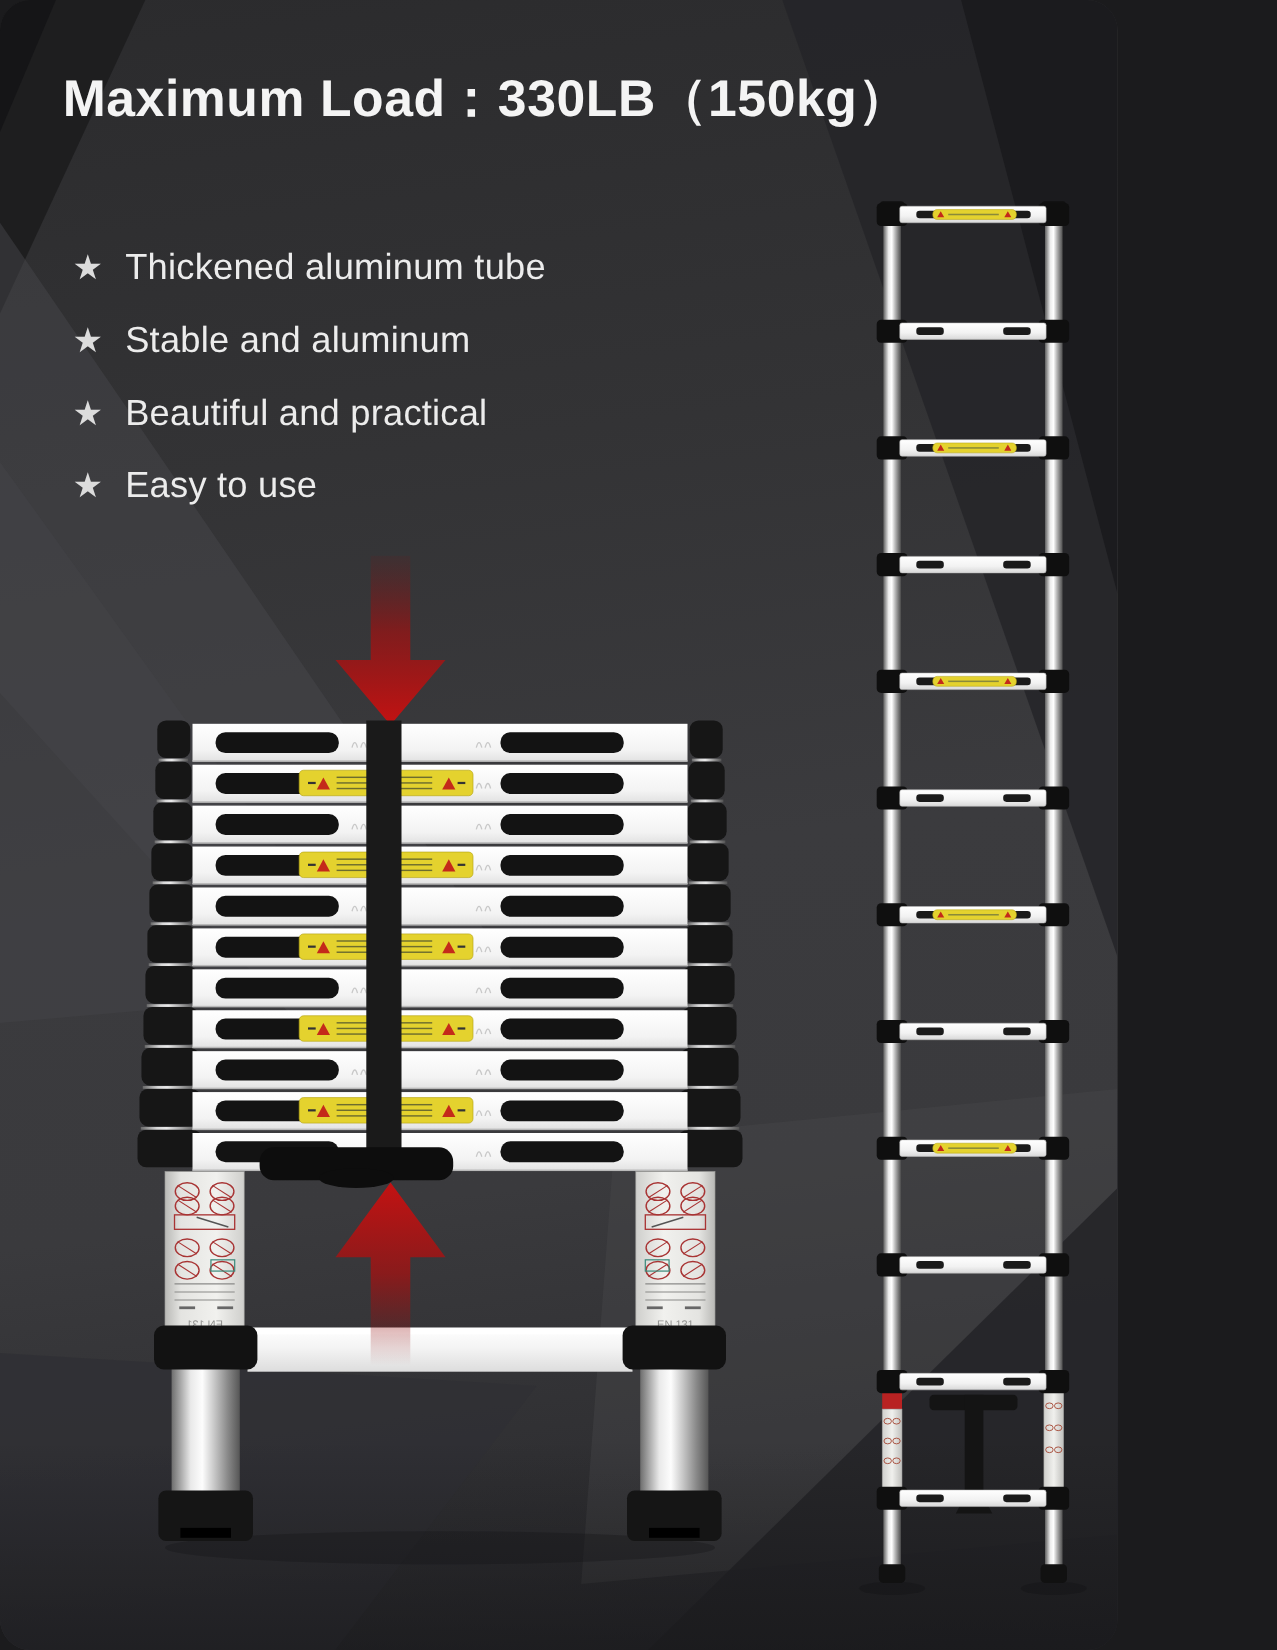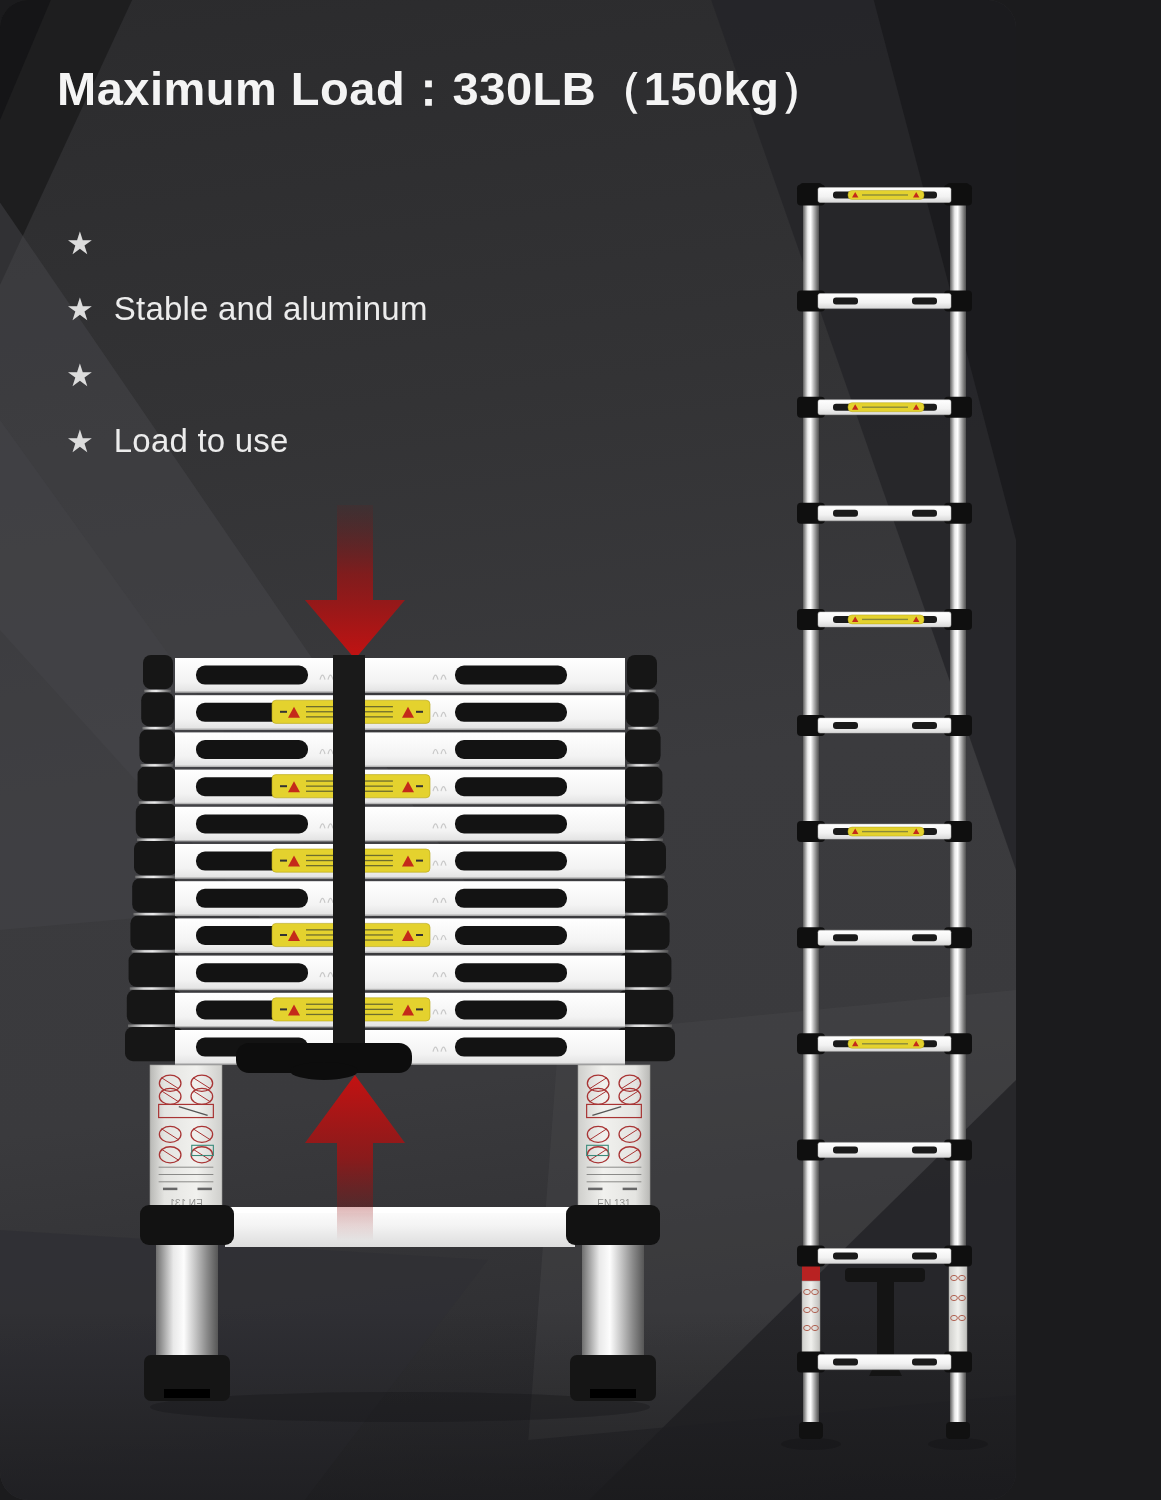--- a/index.html
+++ b/index.html
@@ -49,31 +49,33 @@
   <div class="shape floor-light"></div>
   <div class="shape floor-left"></div>
   <div class="shape br-dark"></div>
   <div class="shape bottom-dark"></div>
 
   <h1 class="title">Maximum Load：330LB（150kg）</h1>
 
   <ul class="features">
     <li>
       <span class="star">★</span>
+      <span class="flabel">Thickened aluminum tube</span>
     </li>
     <li>
       <span class="star">★</span>
       <span class="flabel">Stable and aluminum</span>
     </li>
     <li>
       <span class="star">★</span>
+      <span class="flabel">Beautiful and practical</span>
     </li>
     <li>
       <span class="star">★</span>
-      <span class="flabel">Load to use</span>
+      <span class="flabel">Easy to use</span>
     </li>
   </ul>
 
   <div id="collapsed-ladder" class="ladder">
       <svg width="570" height="920" viewBox="0 0 570 920" xmlns="http://www.w3.org/2000/svg">
         <defs>
     <linearGradient id="gradArrowDown" x1="0" y1="0" x2="0" y2="1">
       <stop offset="0" stop-color="#7a1212" stop-opacity="0.12"></stop>
       <stop offset="0.45" stop-color="#a01111" stop-opacity="0.7"></stop>
       <stop offset="1" stop-color="#c41212" stop-opacity="1"></stop>

